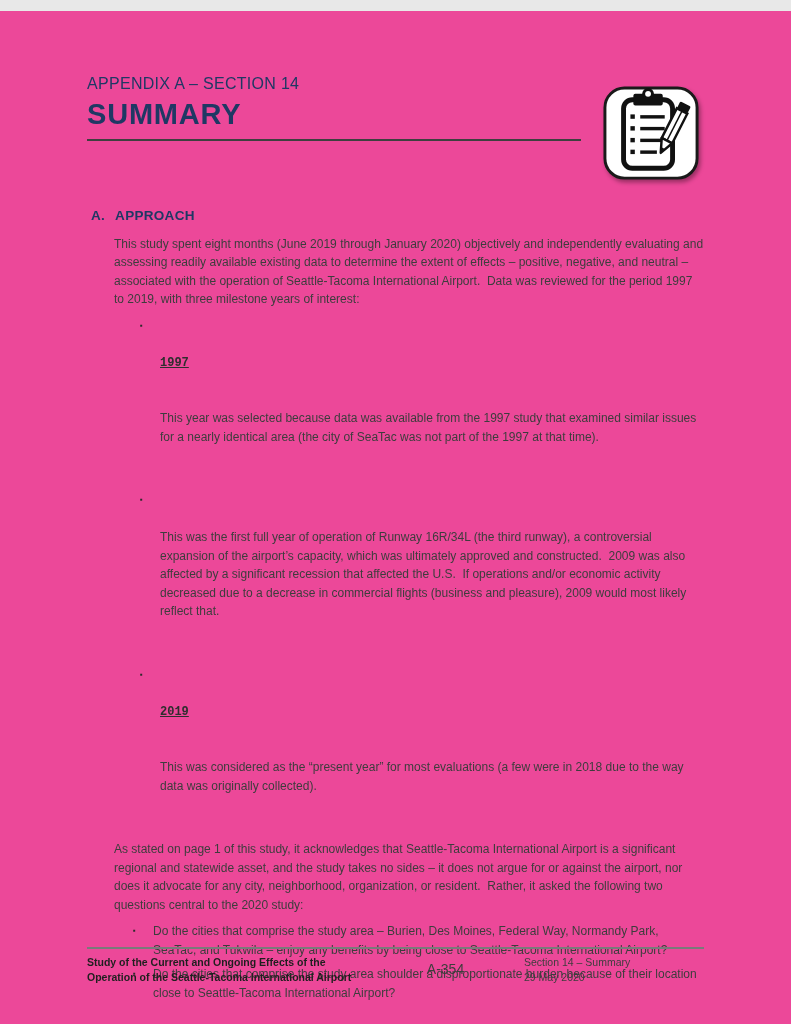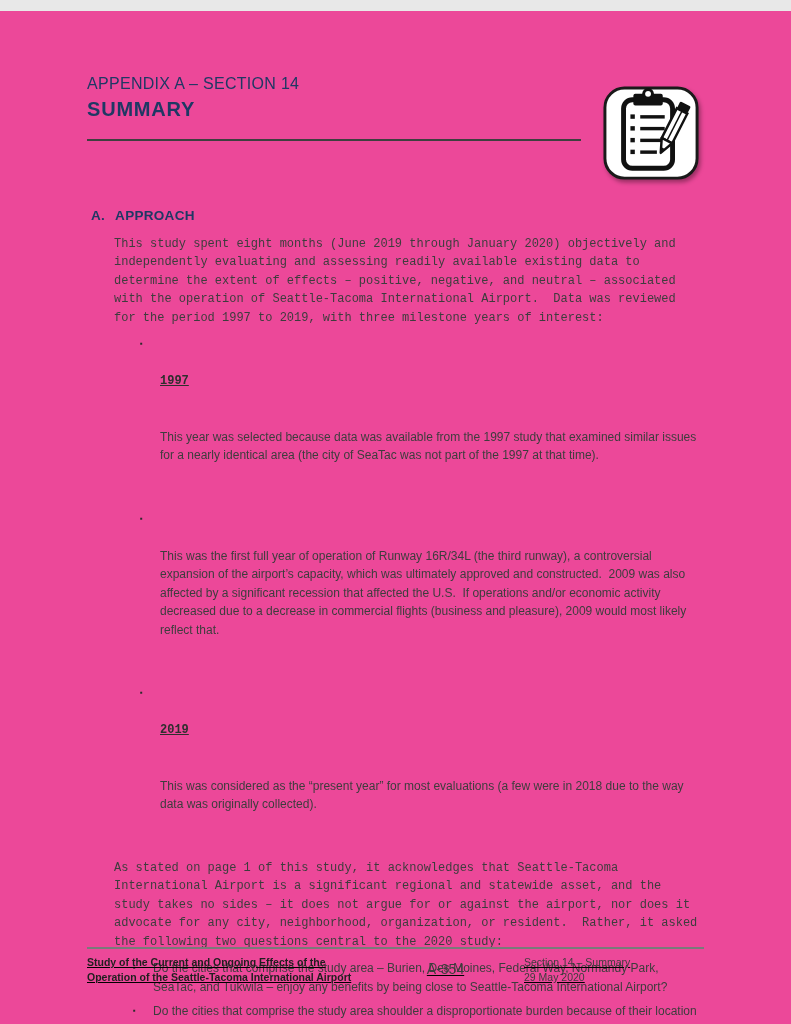--- a/index.html
+++ b/index.html
@@ -9,56 +9,56 @@
     position:relative; width:791px; height:1024px; background:#ec4899;
     margin:11px auto; overflow:hidden;
   }
 
   
   .doc-header { position:absolute; left:87px; top:64px; width:617px; }
   .appendix-line {
     color:#1F3864; font-size:16px; letter-spacing:0.3px; font-weight:400;
   }
   .doc-title {
-    color:#1F3864; font-size:20px; font-weight:bold; letter-spacing:0.8px;
+    color:#1F3864; font-size:29px; font-weight:bold; letter-spacing:0.8px;
     margin-top:5px;
   }
   .title-rule {
     position:absolute; left:0; top:64px; width:494px; height:2px; background:#3f3f3f;
   }
   .clipboard-icon {
     position:absolute; right:2px; top:10px; width:102px; height:98px;
     filter: drop-shadow(2px 3px 2px rgba(0,0,0,0.35));
   }
 
   
   .doc-body {
     position:absolute; left:91px; top:196px; width:613px;
     color:#3d3d3d; font-size:12px; line-height:18.5px;
   }
   .section-heading {
     color:#1F3864; font-weight:bold; font-size:13.5px; letter-spacing:0.3px;
     margin-bottom:9px;
   }
   .section-heading .letter { margin-right:10px; }
-  .para { margin:0 0 8px 23px; white-space:pre-wrap;font-family:Liberation Mono, monospace; }
+  .para { margin:0 0 8px 23px; white-space:pre-wrap; }
   .bullet-row { display:flex; margin-bottom:8px; }
   .milestone-row { margin-left:49px; }
   .question-row { margin-left:42px; margin-bottom:6px; }
   .bullet-marker {
     width:20px; flex:0 0 20px; font-size:8px; line-height:18.5px; color:#2b2b2b;
   }
   .bullet-body { flex:1; white-space:pre-wrap; }
   .milestone-year {
     font-weight:bold; text-decoration:underline; color:#2e2e2e;font-family:Liberation Mono, monospace;
   }
   .questions-block { margin-bottom:4px; }
 
   
-  .doc-footer { position:absolute; left:87px; top:936px; width:617px;text-decoration:underline; }
+  .doc-footer { position:absolute; left:87px; top:936px; width:617px; }
   .footer-rule { height:2px; background:#7a7a7a; margin-bottom:6px; }
   .footer-row { display:flex; align-items:flex-start; }
   .footer-left  { width:280px; font-weight:bold; font-size:10.5px; line-height:15px; color:#1f1f1f; }
   .footer-center{ flex:1; text-align:center; font-size:14px; color:#3d3d3d; padding-top:6px; }
   .footer-right { width:180px; text-align:left; font-size:10.5px; line-height:15px; color:#3d3d3d; }
 </style>
 </head>
 <body>
 
 <div class="page">

